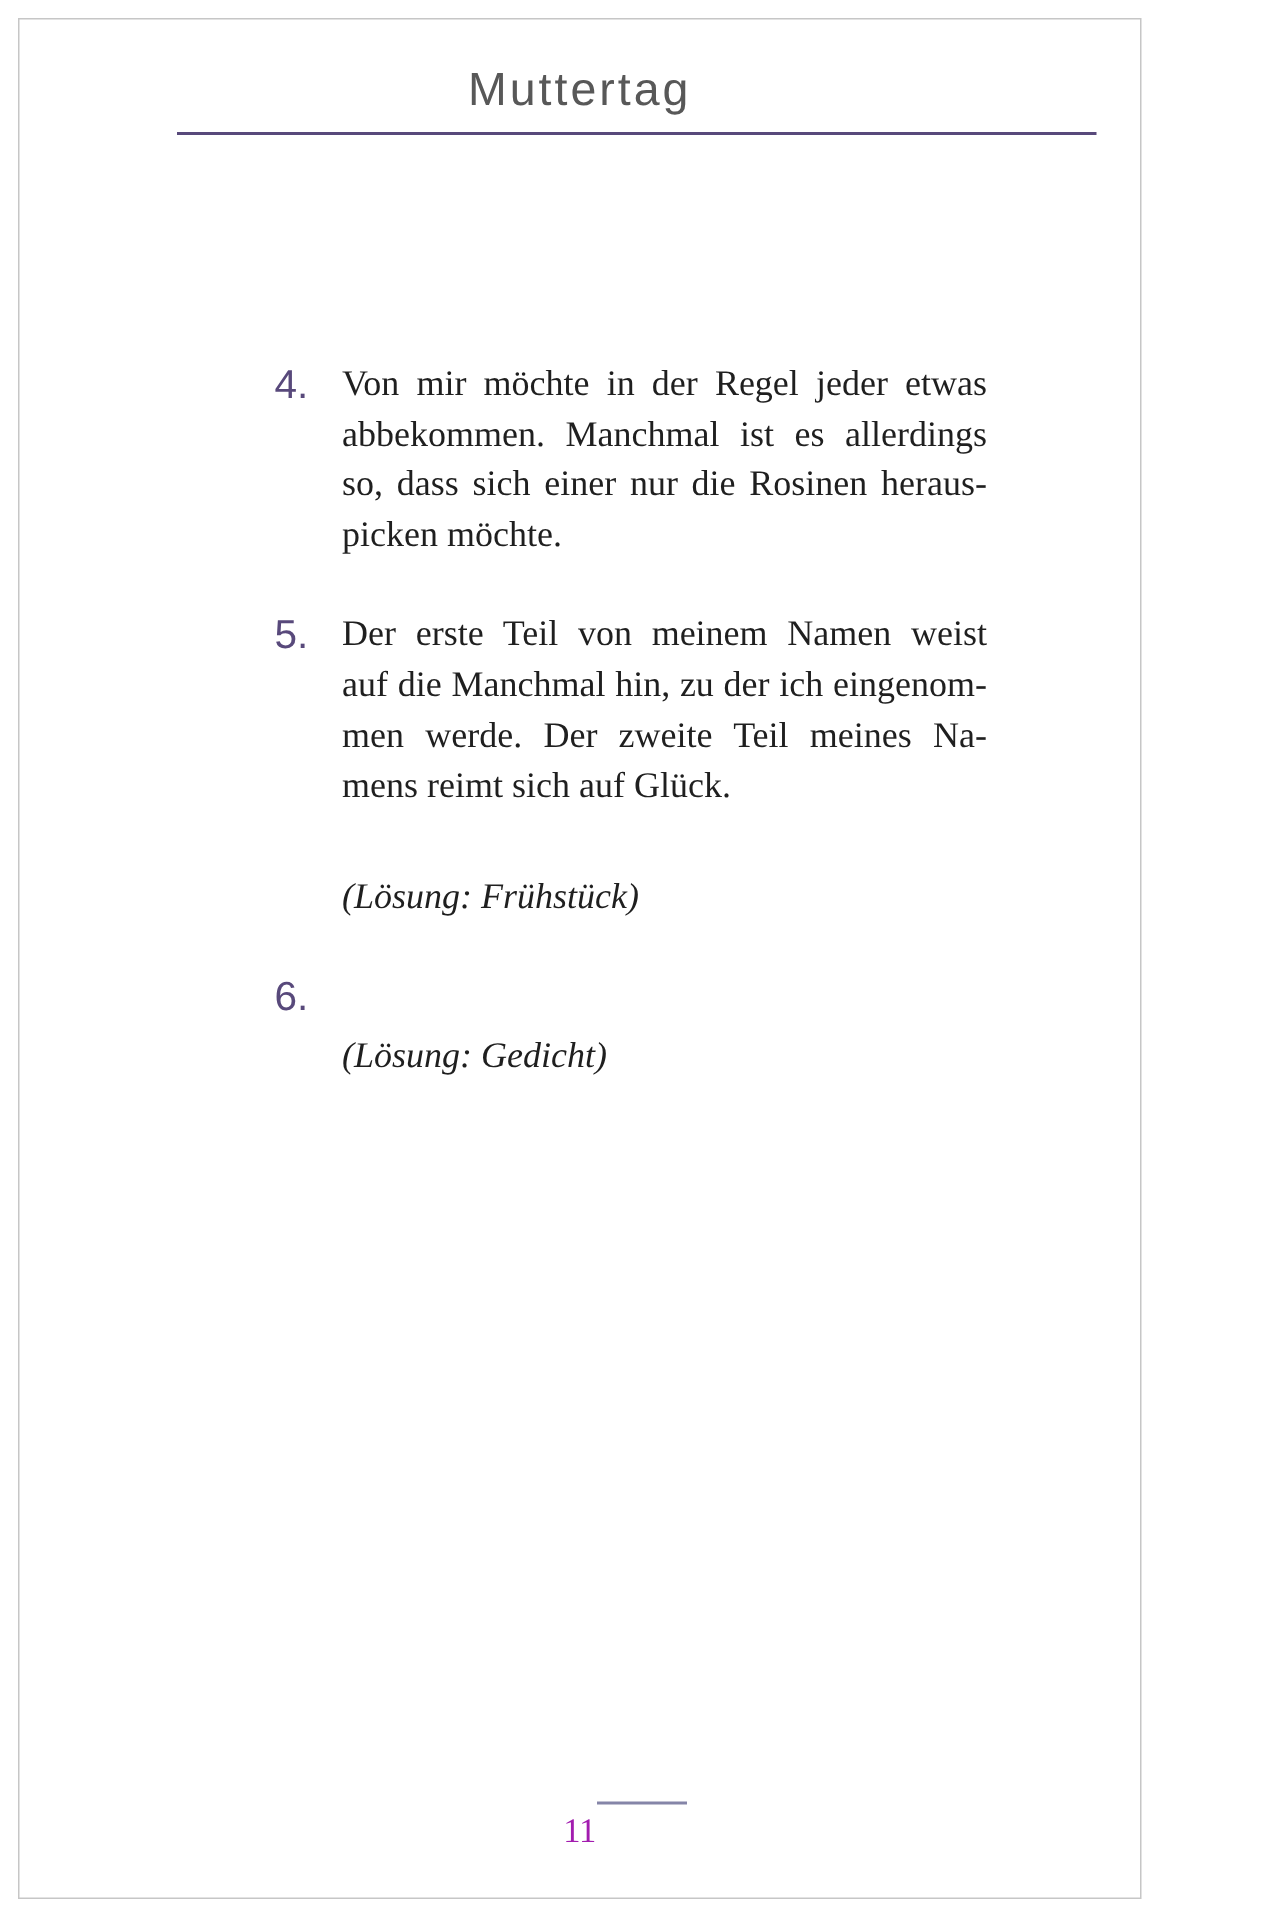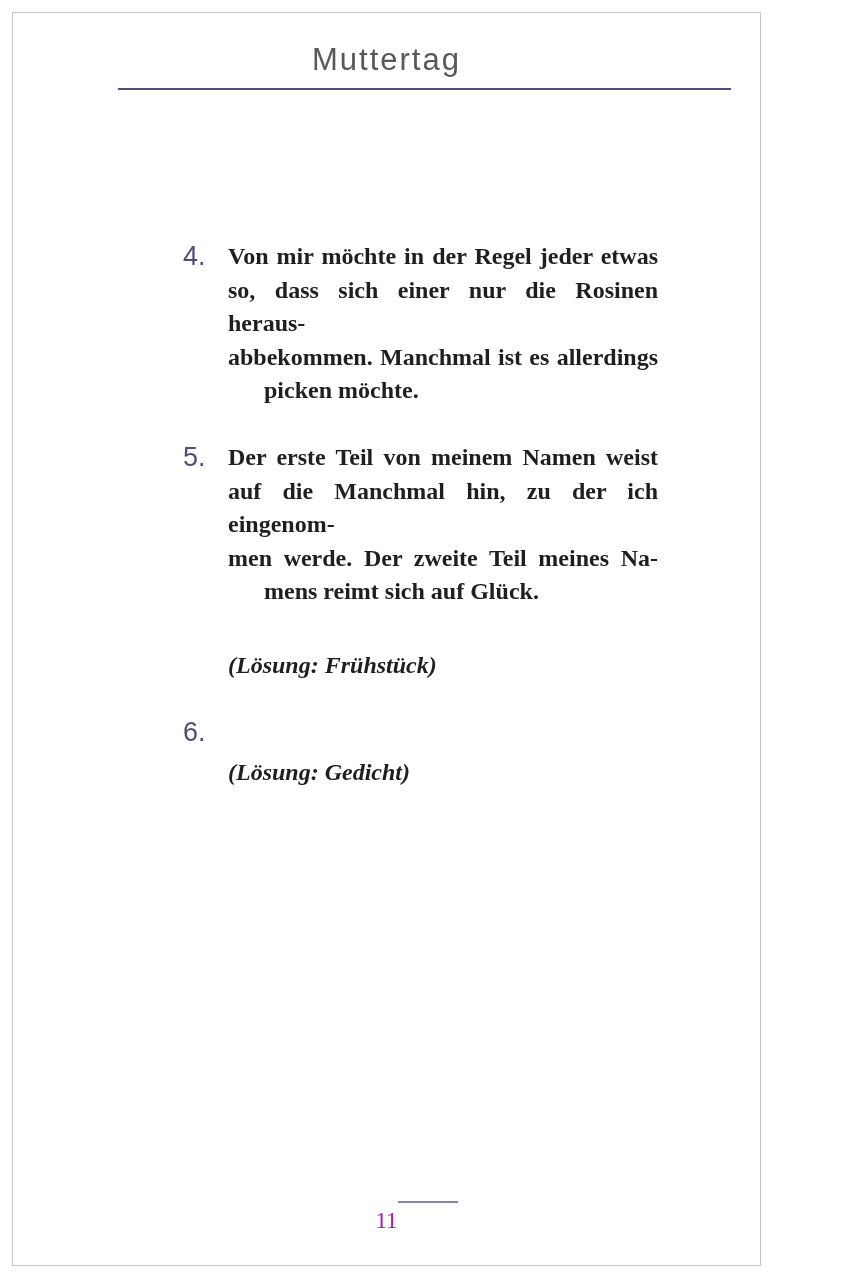--- a/index.html
+++ b/index.html
@@ -58,31 +58,30 @@
   .item { display: flex; }
   .item + .item { margin-top: 33px; }
   .num {
     flex: 0 0 45px;
     font-family: "Liberation Sans", sans-serif;
     font-weight: 300;
     font-size: 27px;
     line-height: 33.6px;
     color: var(--accent-color, #58497b);
   }
-  .body { flex: 0 0 430px; font-weight: bold; }
+  .body { flex: 0 0 430px; }
   .para .line {
     font-size: 24px;
     line-height: 33.6px;
     text-align: justify;
     text-align-last: justify;
     white-space: normal;
   }
   .para .line.last {
     text-align-last: left;
-    margin-left: 36px;
   }
   .solution {
     margin-top: 40px;
     font-size: 24px;
     line-height: 33.6px;
     font-style: italic;
   }
   
   .footer-rule {
     position: absolute;
@@ -111,22 +110,22 @@
 
   <h1 class="page-title">Muttertag</h1>
   <div class="title-rule"></div>
 
   <main class="content">
   <section class="item">
     <span class="num">4.</span>
     <div class="body">
       <div class="para">
             <div class="line">Von mir möchte in der Regel jeder etwas</div>
+            <div class="line">abbekommen. Manchmal ist es allerdings</div>
             <div class="line">so, dass sich einer nur die Rosinen heraus-</div>
-            <div class="line">abbekommen. Manchmal ist es allerdings</div>
             <div class="line last">picken möchte.</div>
           </div>
     </div>
   </section>
 
   <section class="item">
     <span class="num">5.</span>
     <div class="body">
       <div class="para">
             <div class="line">Der erste Teil von meinem Namen weist</div>

